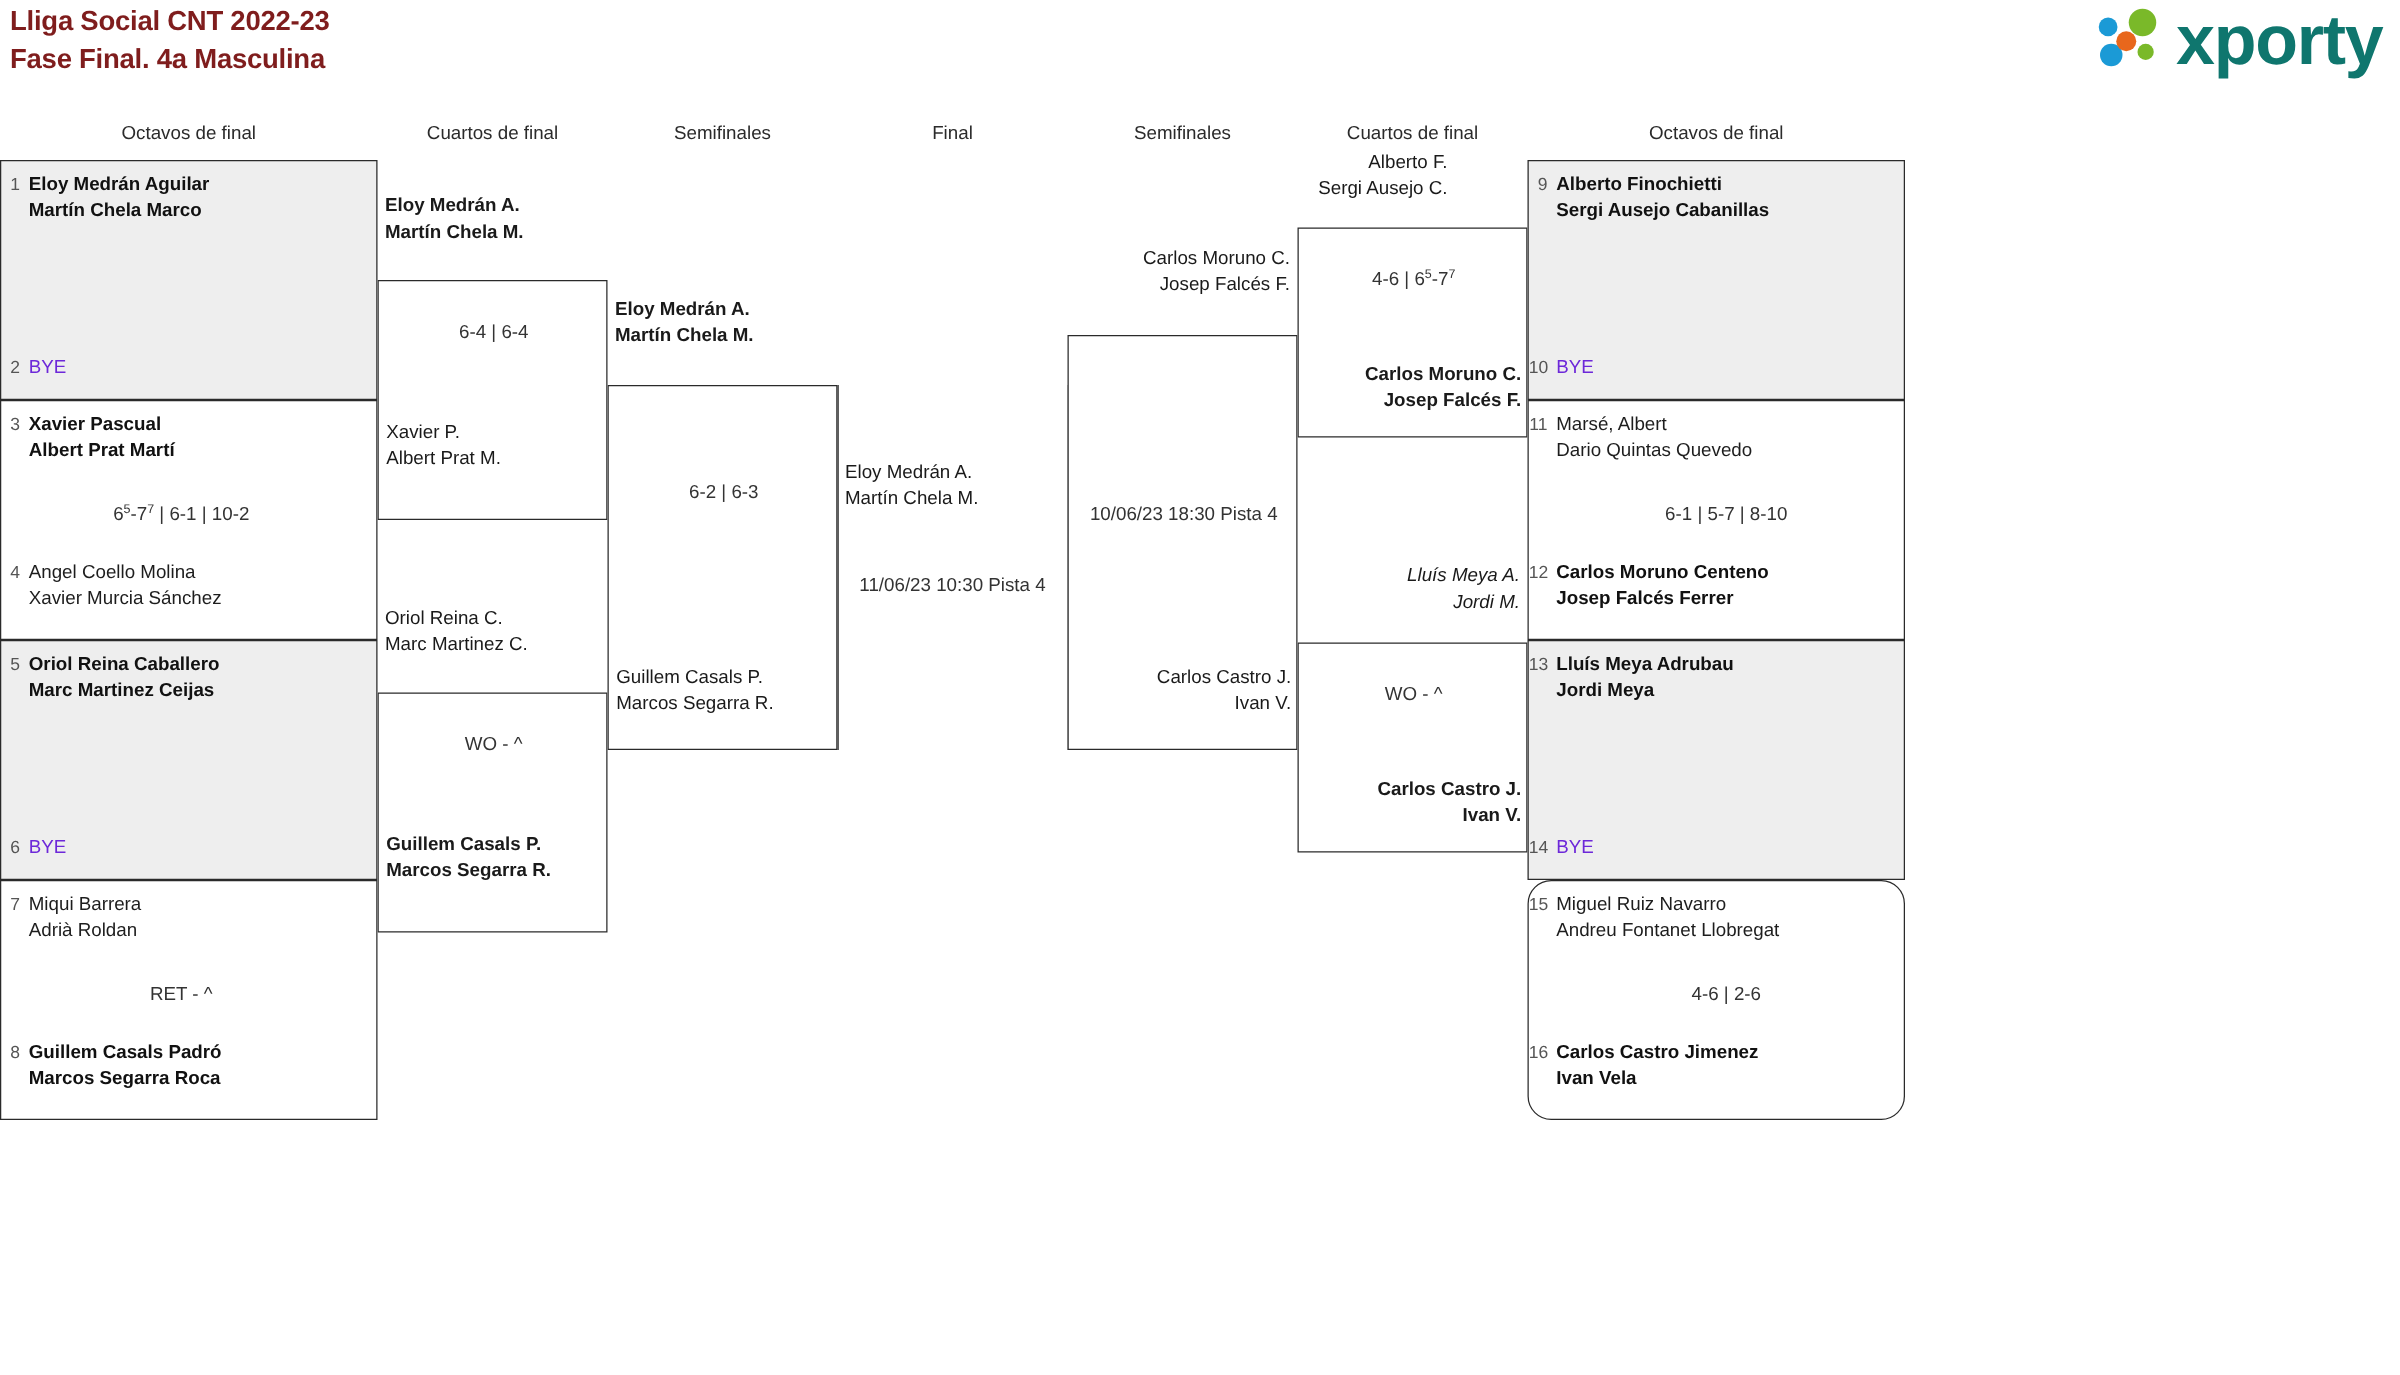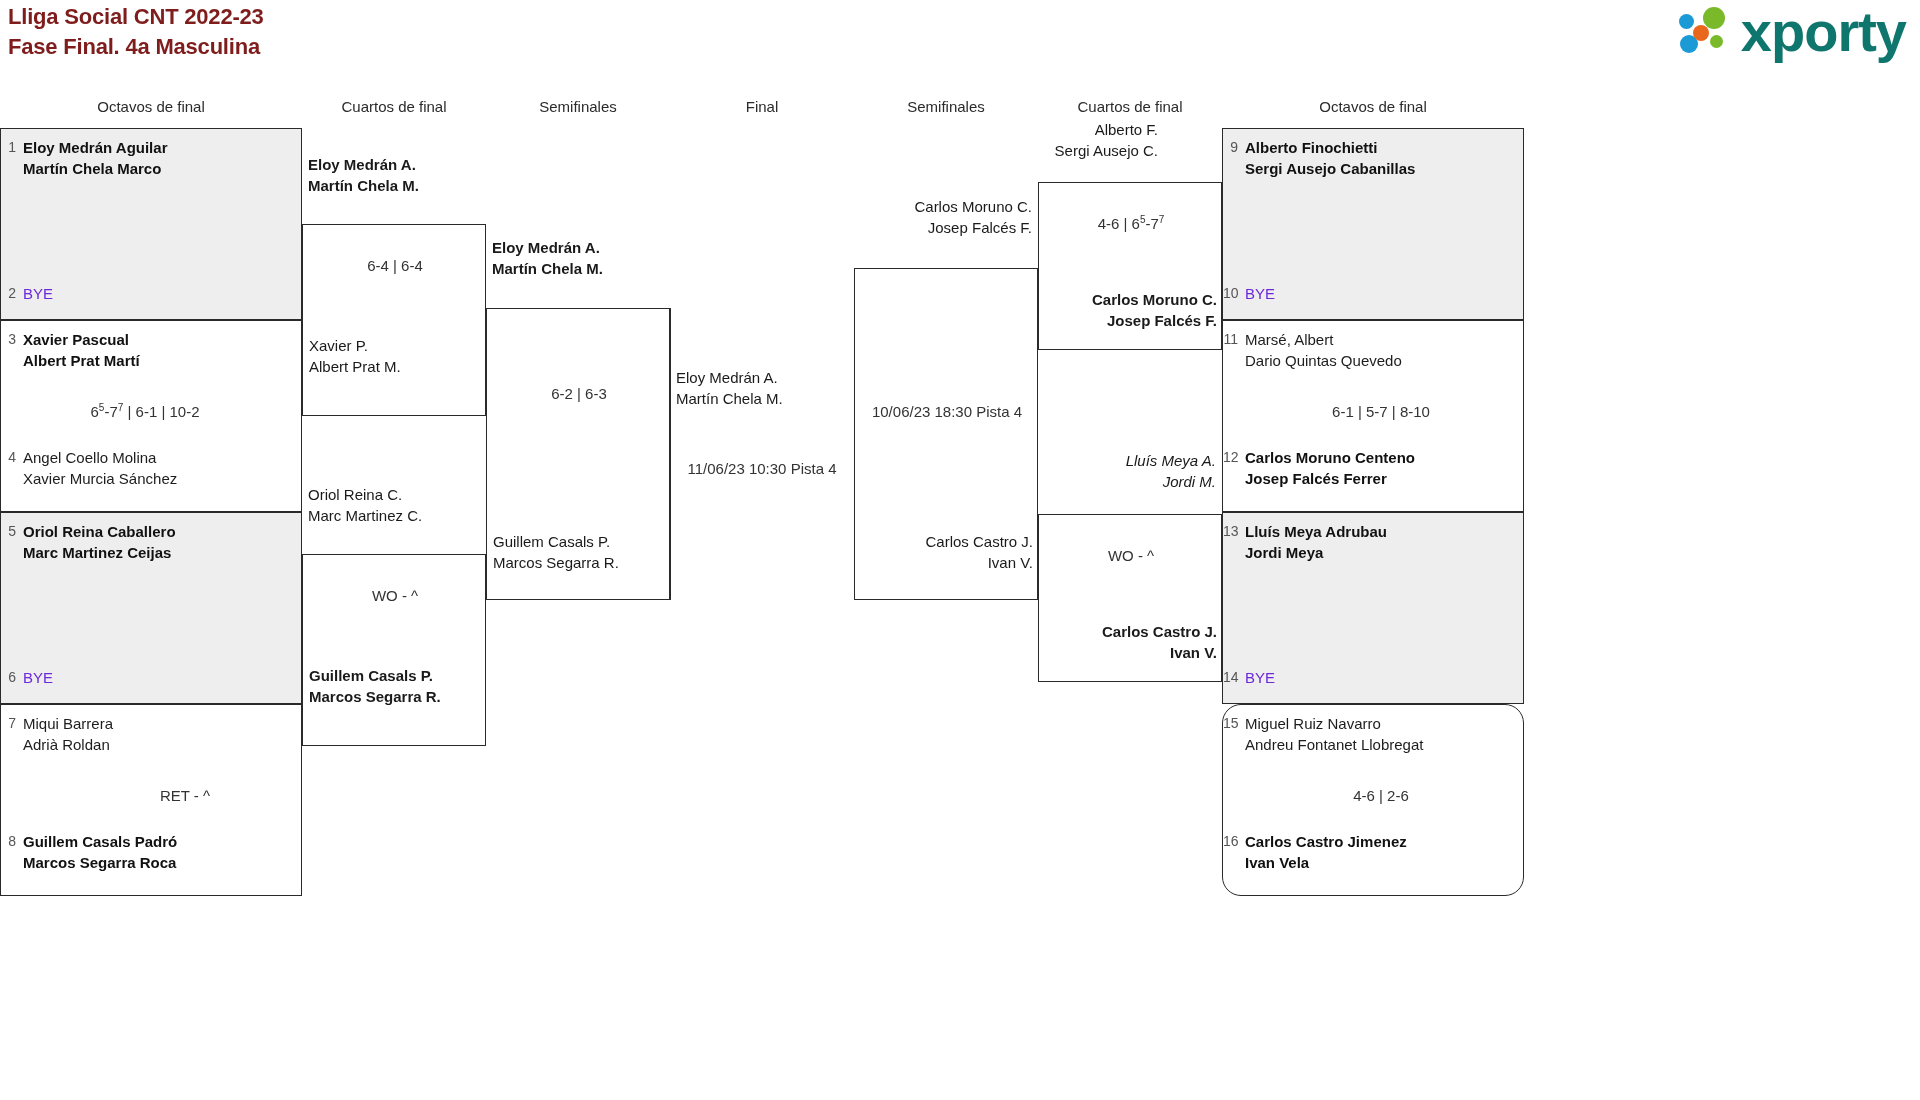--- a/index.html
+++ b/index.html
@@ -127,21 +127,21 @@
     </div>
   </div>
 
   <div class="box" style="left:0px;top:704px;width:302px;height:192px;">
     <div class="slot" style="left:0px;top:8px;width:302px;">
       <span class="seed">7</span>
       <span class="names">
         <span>Miqui Barrera</span><br><span>Adrià Roldan</span>
       </span>
     </div>
-    <div class="score ta-c" style="left:0px;top:82px;width:288px;padding-left:40px;">RET - ^</div>
+    <div class="score ta-c" style="left:0px;top:82px;width:288px;">RET - ^</div>
     <div class="slot" style="left:0px;top:126px;width:302px;">
       <span class="seed">8</span>
       <span class="names win">
         <span>Guillem Casals Padró</span><br><span>Marcos Segarra Roca</span>
       </span>
     </div>
   </div>
 
   <div class="rowtext win" style="left:308px;top:154px;">
     <span>Eloy Medrán A.</span><br><span>Martín Chela M.</span>

